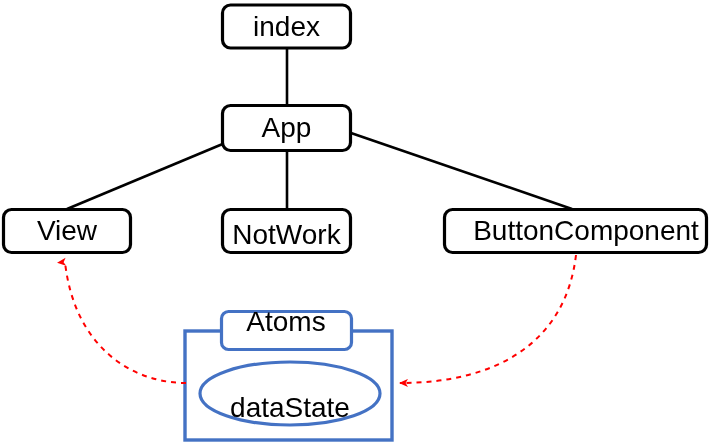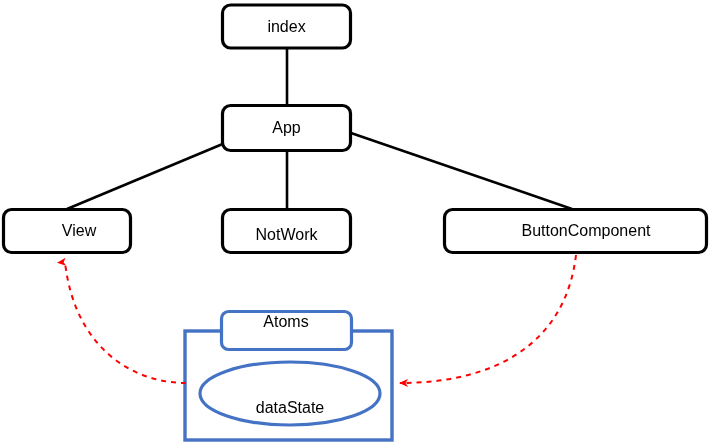--- a/index.html
+++ b/index.html
@@ -24,21 +24,21 @@
     width: 710px;
     height: 446px;
   }
   .node-label {
     position: absolute;
     display: flex;
     align-items: center;
     justify-content: center;
     color: #000000;
     font-family: "Liberation Sans", sans-serif;
-    font-size: 16px;
+    font-size: 28px;
     line-height: 1;
     letter-spacing: 0px;
     white-space: nowrap;
     pointer-events: none;
   }
 </style>
 </head>
 <body>
 
 <div id="canvas">
@@ -77,21 +77,21 @@
     <g>
       <path d="M 186 383 C 130 383 74 345 65 262" fill="none" stroke="#FF0000" stroke-width="2" stroke-dasharray="5 5" marker-end="url(#red-arrow-up)"></path>
       <path d="M 576 255 C 566 340 500 383 400 383" fill="none" stroke="#FF0000" stroke-width="2" stroke-dasharray="5 5" marker-end="url(#red-arrow-generic)"></path>
     </g>
   </svg>
 
   <div class="node-label" style="left:221px; top:4px; width:131px; height:45px;">index</div>
 
   <div class="node-label" style="left:221px; top:104px; width:131px; height:48px;border-radius:19px;">App</div>
 
-  <div class="node-label" style="left:2px; top:208px; width:130px; height:46px;padding-left:12px;">View</div>
+  <div class="node-label" style="left:2px; top:208px; width:130px; height:46px;">View</div>
 
   <div class="node-label" style="left:221px; top:208px; width:131px; height:54px;">NotWork</div>
 
   <div class="node-label" style="left:443px; top:208px; width:286px; height:46px;">ButtonComponent</div>
 
   <div class="node-label" style="left:221px; top:311px; width:130px; height:21px;">Atoms</div>
 
   <div class="node-label" style="left:200px; top:376px; width:180px; height:63px;">dataState</div>
 
 </div>

